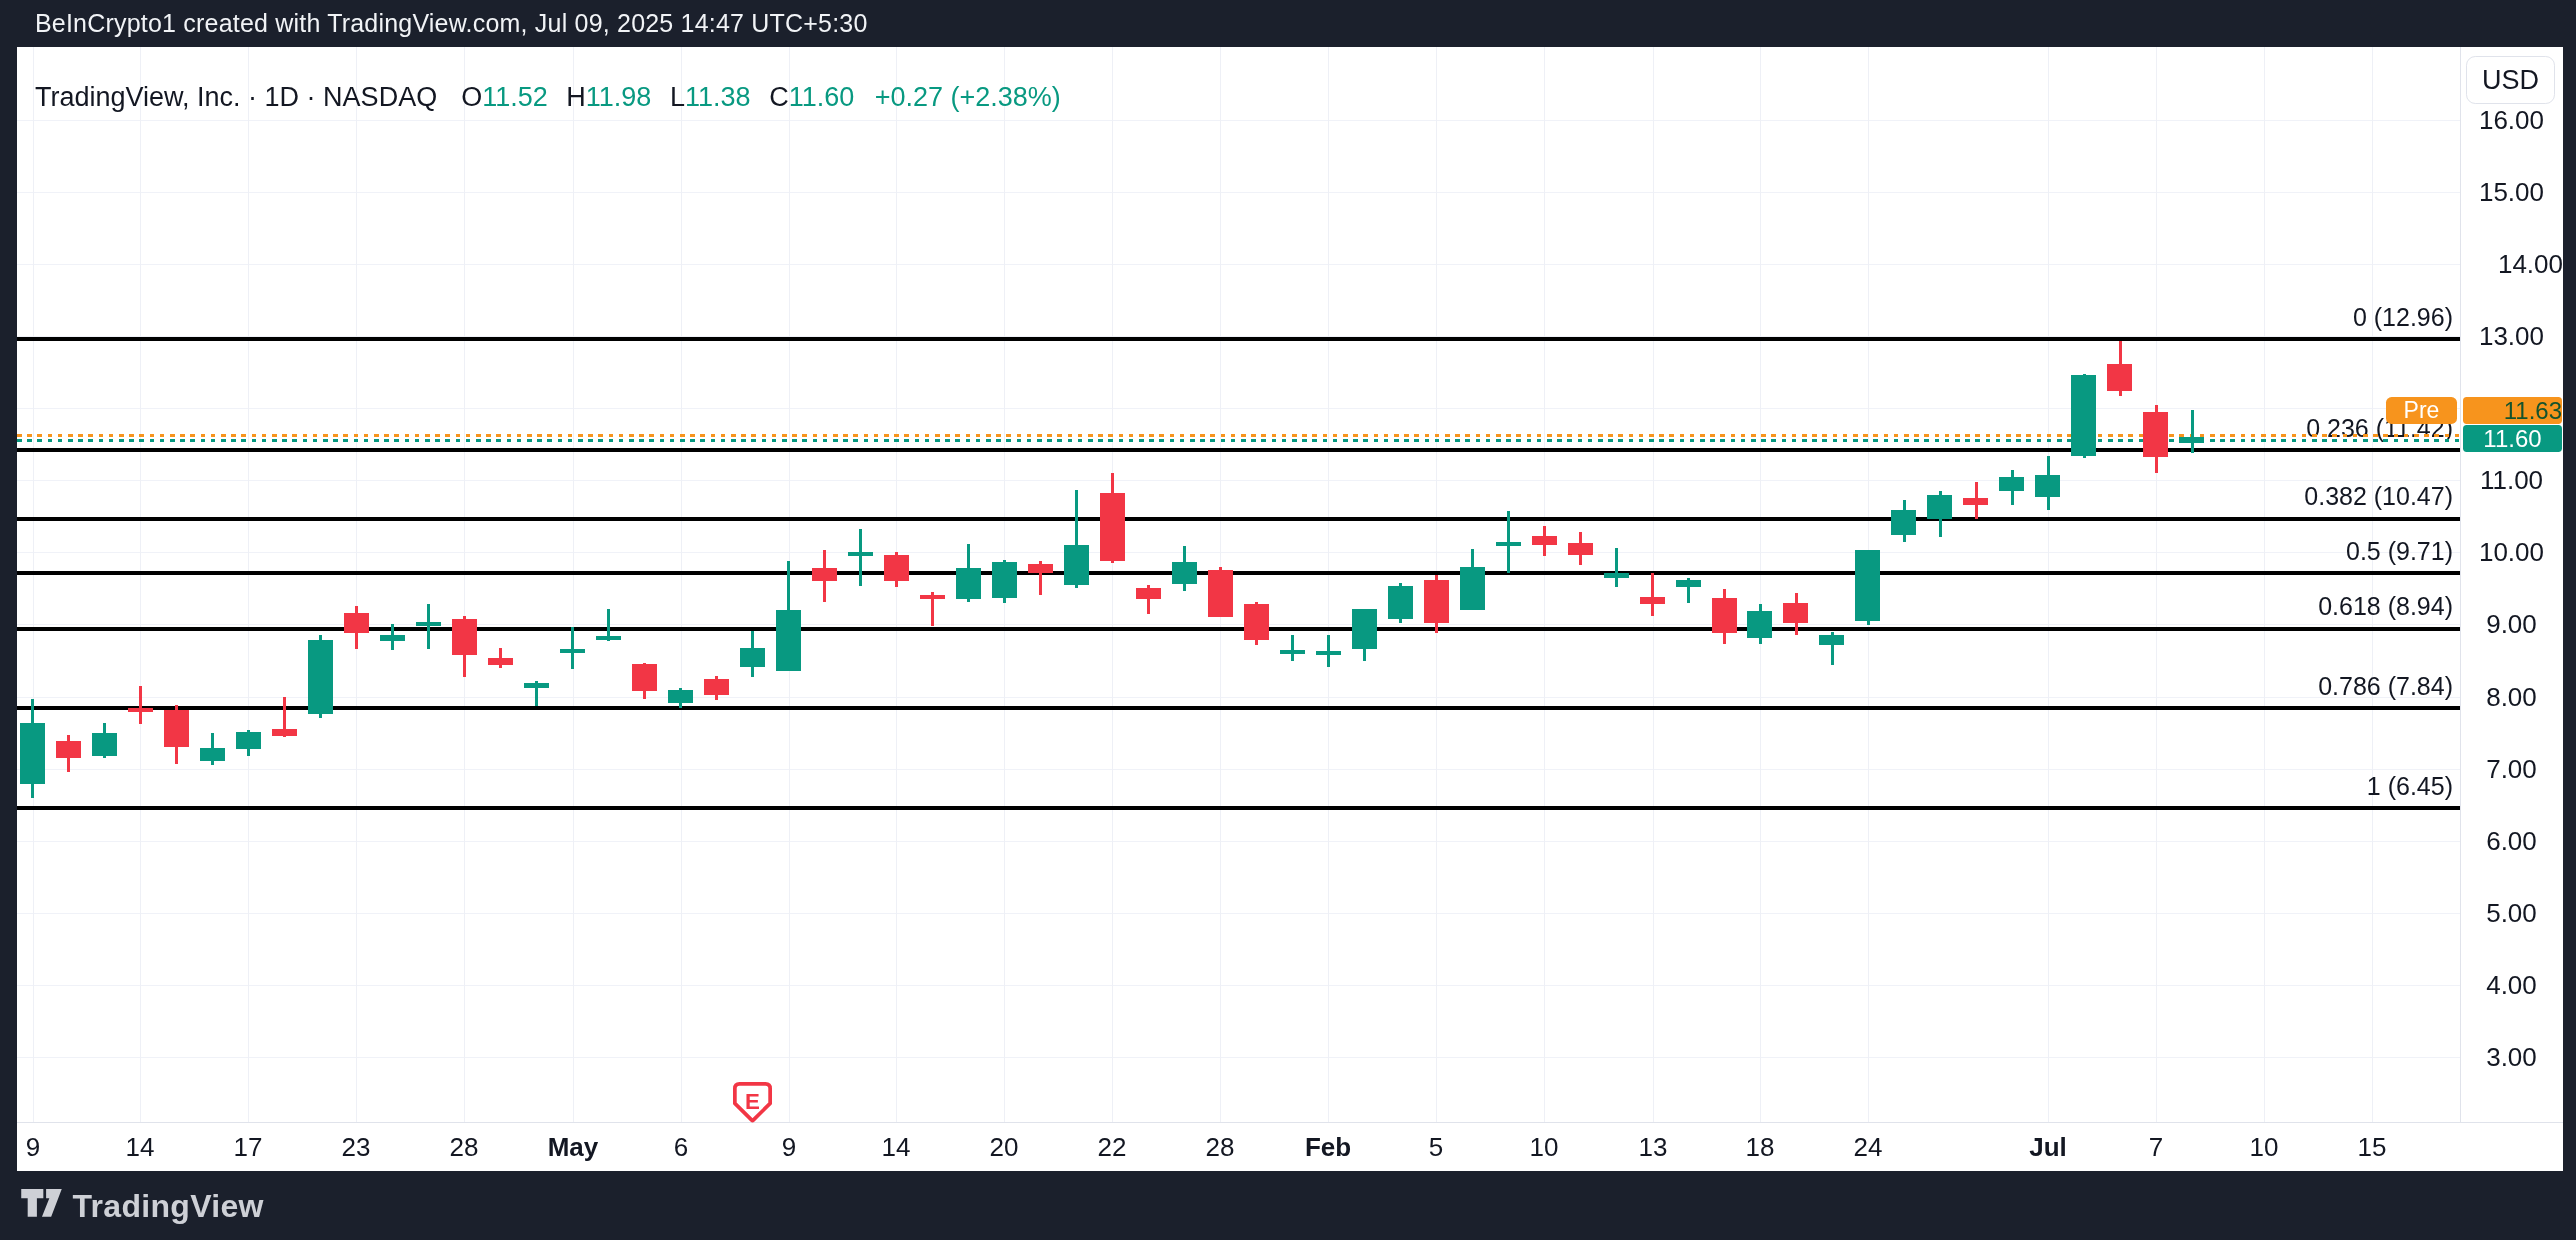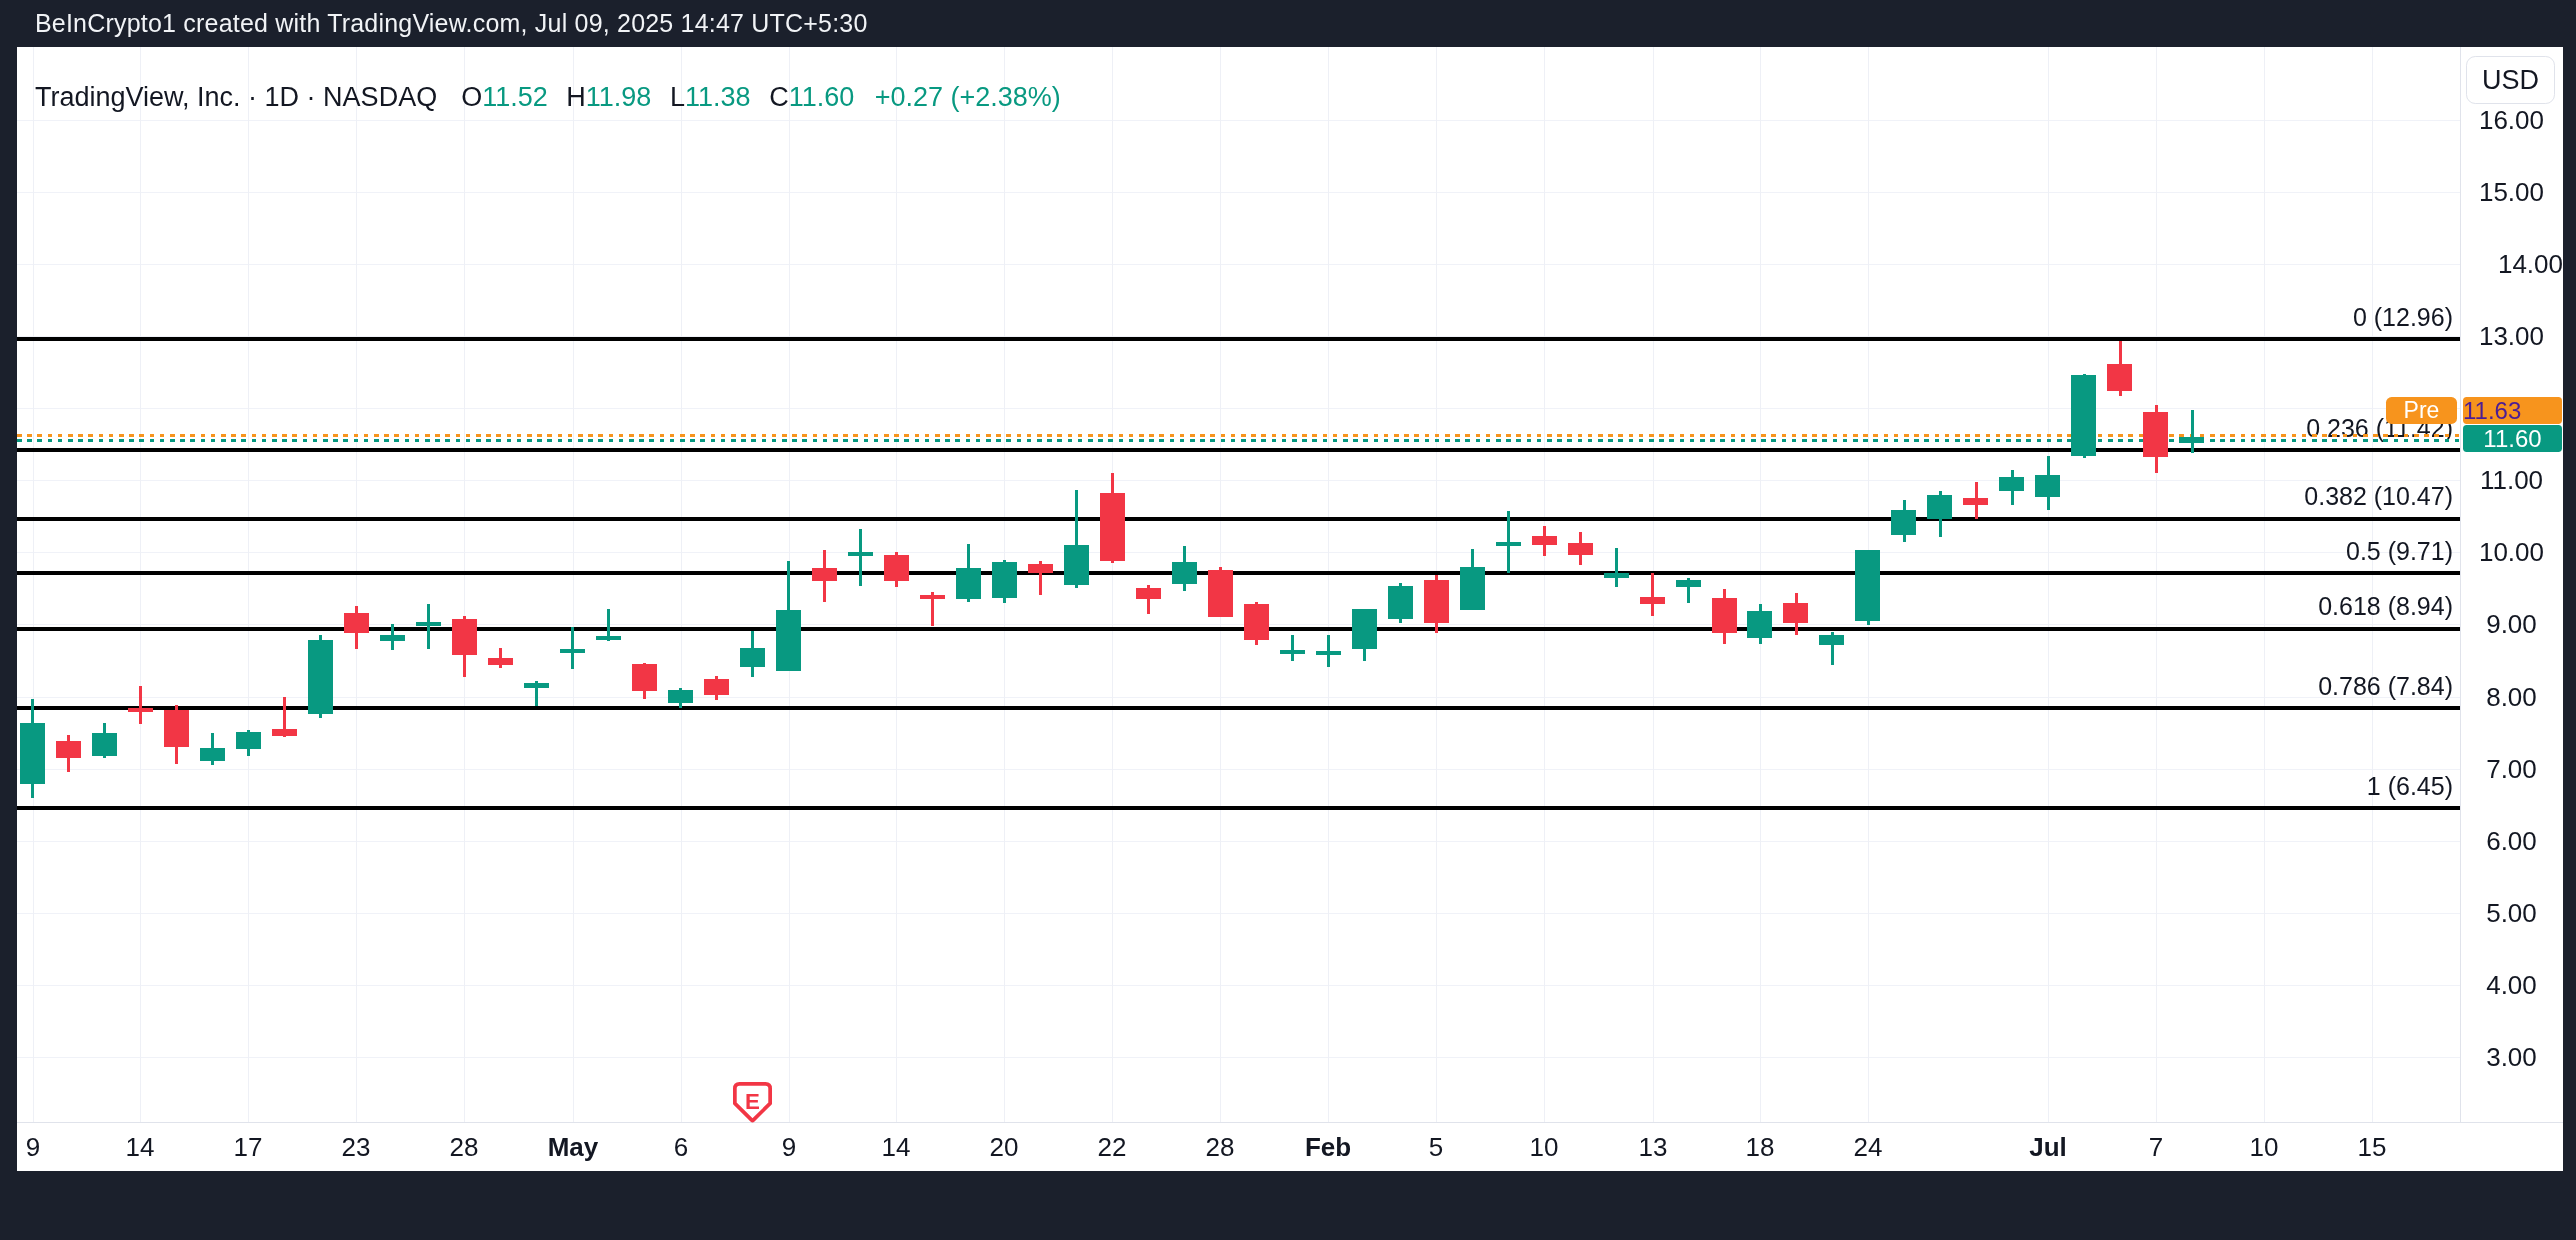--- a/index.html
+++ b/index.html
@@ -38,21 +38,21 @@
   #legend .grp{margin-right:18.6px;}
   #legend .val{color:#089981;}
   #legend .chg{color:#089981;margin-left:1.9px;}
   
   #usd-badge{position:absolute;left:2466px;top:56px;width:87px;height:46px;background:#fff;
              border:1.9px solid #e0e3eb;border-radius:9.3px;display:flex;align-items:center;justify-content:center;
              font-size:27px;color:#131722;}
   #pre-badge{position:absolute;left:2386px;top:397px;width:71px;height:27px;background:#f7941d;border-radius:5.6px;
              color:#fff;font-size:23px;display:flex;align-items:center;justify-content:center;}
   #pre-price-badge{position:absolute;left:2463px;top:397px;width:99px;height:27px;background:#f7941d;border-radius:3.7px;
-             color:#4c1d95;font-size:24px;display:flex;align-items:center;justify-content:flex-start;}
+             color:#14532d;font-size:24px;display:flex;align-items:center;justify-content:flex-end;}
   #last-price-badge{position:absolute;left:2463px;top:425px;width:99px;height:27px;background:#089981;border-radius:3.7px;
              color:#fff;font-size:24px;display:flex;align-items:center;justify-content:center;}
   
   #e-badge{position:absolute;left:734px;top:1082px;width:39px;height:41px;}
   #e-badge svg{display:block;}
   
   #footer{position:absolute;left:0;top:1172px;width:2576px;height:69px;background:#1b202c;
           display:flex;align-items:center;}
   #footer .logo{margin-left:20.5px;display:flex;align-items:center;}
   #footer .brand{color:#ced0d6;font-size:32px;font-weight:600;margin-left:11px;letter-spacing:0.3px;}
@@ -303,15 +303,24 @@
     <span>11.60</span>
   </div>
 
   <div id="e-badge" style="left: 733px;">
     <svg width="39" height="41" viewBox="0 0 42 44">
       <path d="M7 2 H35 Q40 2 40 7 V23 L21.8 41 Q21 41.8 20.2 41 L2 23 V7 Q2 2 7 2 Z" fill="#ffffff" stroke="#f23645" stroke-width="4" stroke-linejoin="round"></path>
       <text x="21" y="29" text-anchor="middle" font-size="24" font-weight="bold" fill="#f23645" font-family="Liberation Sans, sans-serif">E</text>
     </svg>
   </div>
 
+  <div id="footer">
+    <span class="logo">
+      <svg width="41" height="35" viewBox="0 0 44 38">
+        <path d="M0 0 H24 V10 H17 V30 H7 V10 H0 Z" fill="#ced0d6"></path>
+        <path d="M27 0 H44 L32.5 30 H22.5 L30.5 10 H27 Z" fill="#ced0d6"></path>
+      </svg>
+    </span>
+    <span class="brand">TradingView</span>
+  </div>
 
 </div>
 
 
 </body></html>

